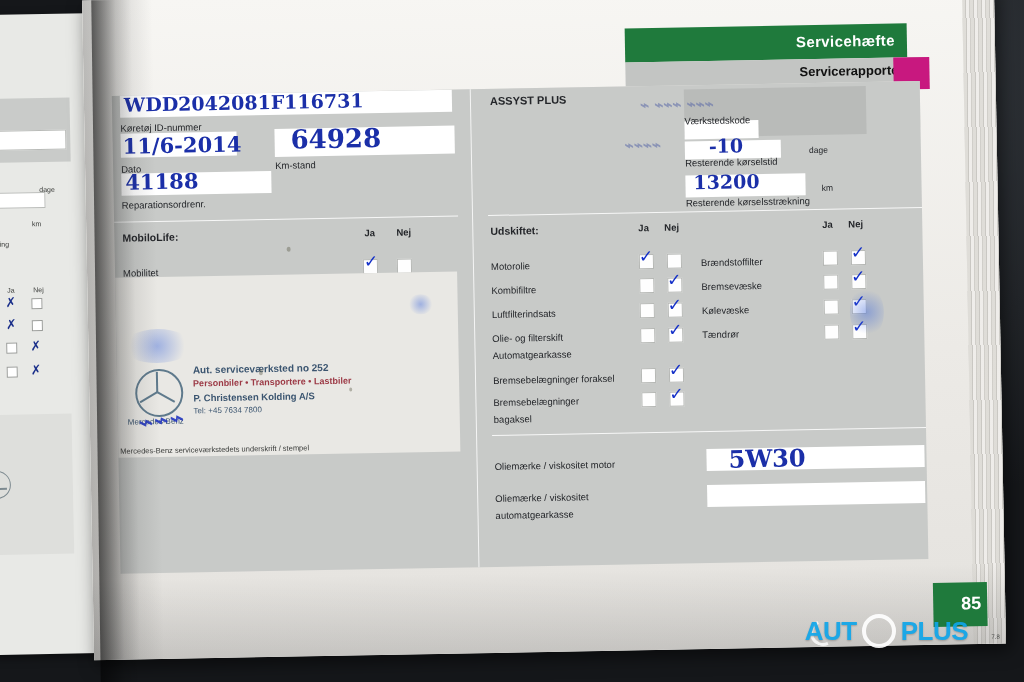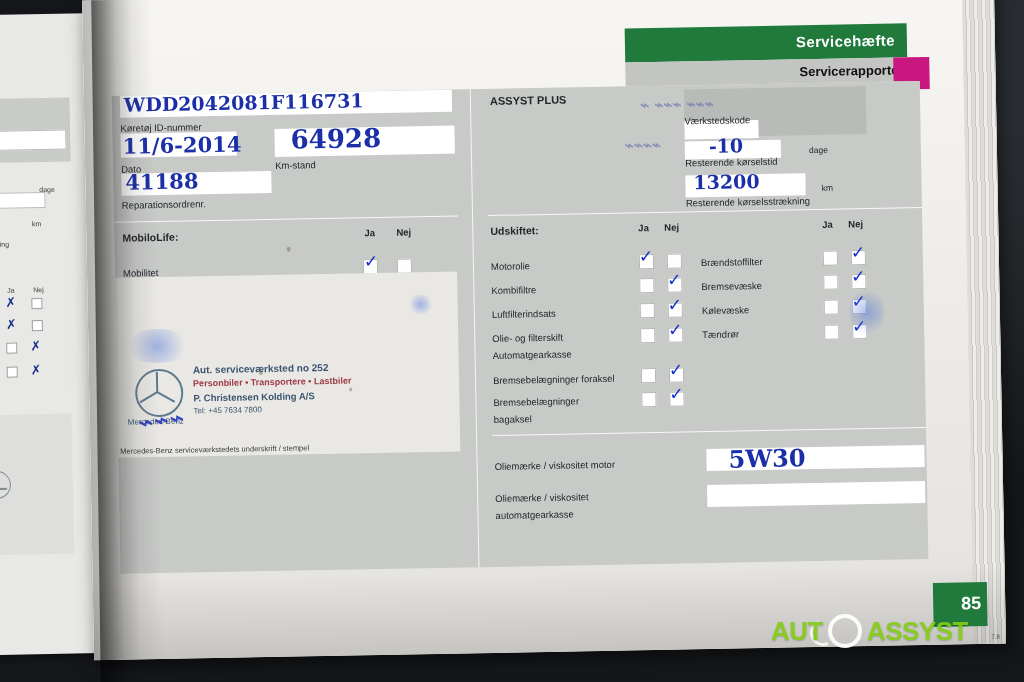--- a/index.html
+++ b/index.html
@@ -347,21 +347,21 @@
     right: 56px;
     bottom: 34px;
     display: flex;
     align-items: center;
     gap: 5px;
     opacity: 0.92;
   }
   .wm-text {
     font-size: 26px;
     font-weight: bold;
-    color: #84cc16;
+    color: #0ea5e9;
     letter-spacing: -0.5px;
     text-shadow: 0 1px 2px rgba(0,0,0,0.25);
   }
   .wm-ring {
     width: 26px; height: 26px;
     border: 4px solid #ffffff;
     border-radius: 50%;
     display: inline-block;
   }
   .wm-arc {
@@ -600,15 +600,15 @@
 
     <div class="page-num-box"></div>
     <div class="page-num">85</div>
     <div class="corner-code">7.8</div>
   </div>
 
   <div class="wm-arc"></div>
   <div class="watermark">
     <span class="wm-text">AUT</span>
     <span class="wm-ring"></span>
-    <span class="wm-text">ASSYST</span>
+    <span class="wm-text">PLUS</span>
   </div>
 </div>
 
 </body></html>

